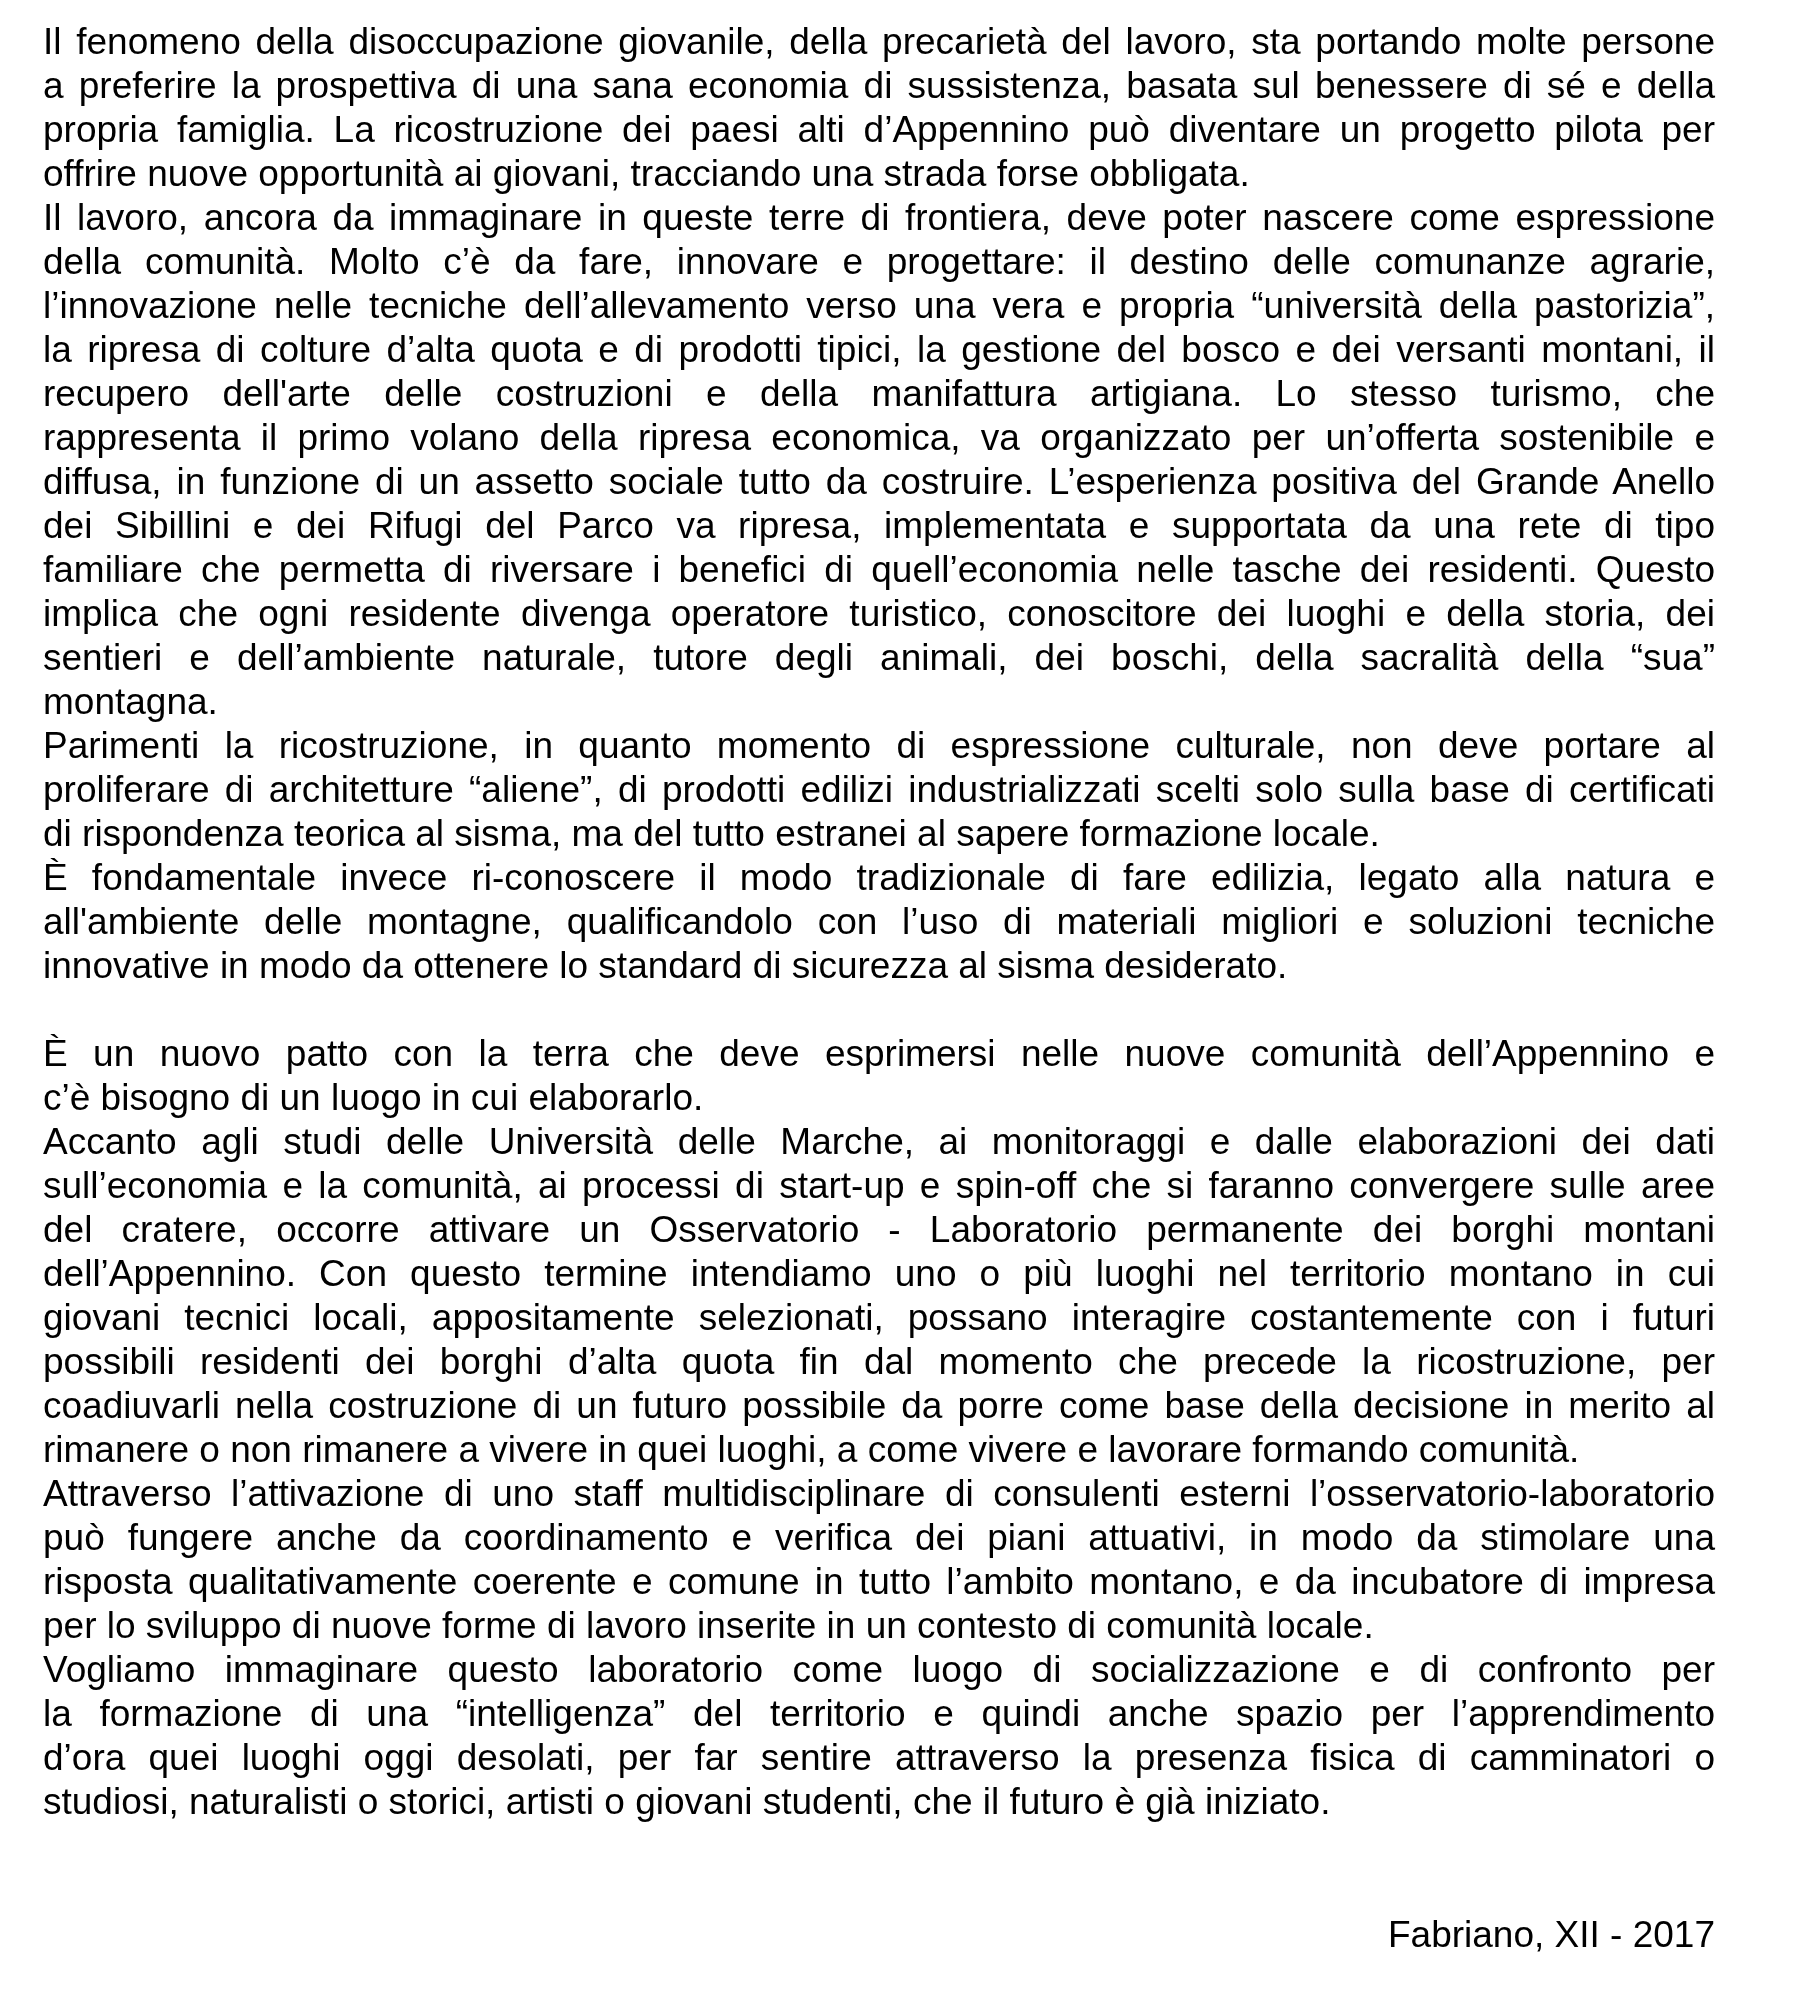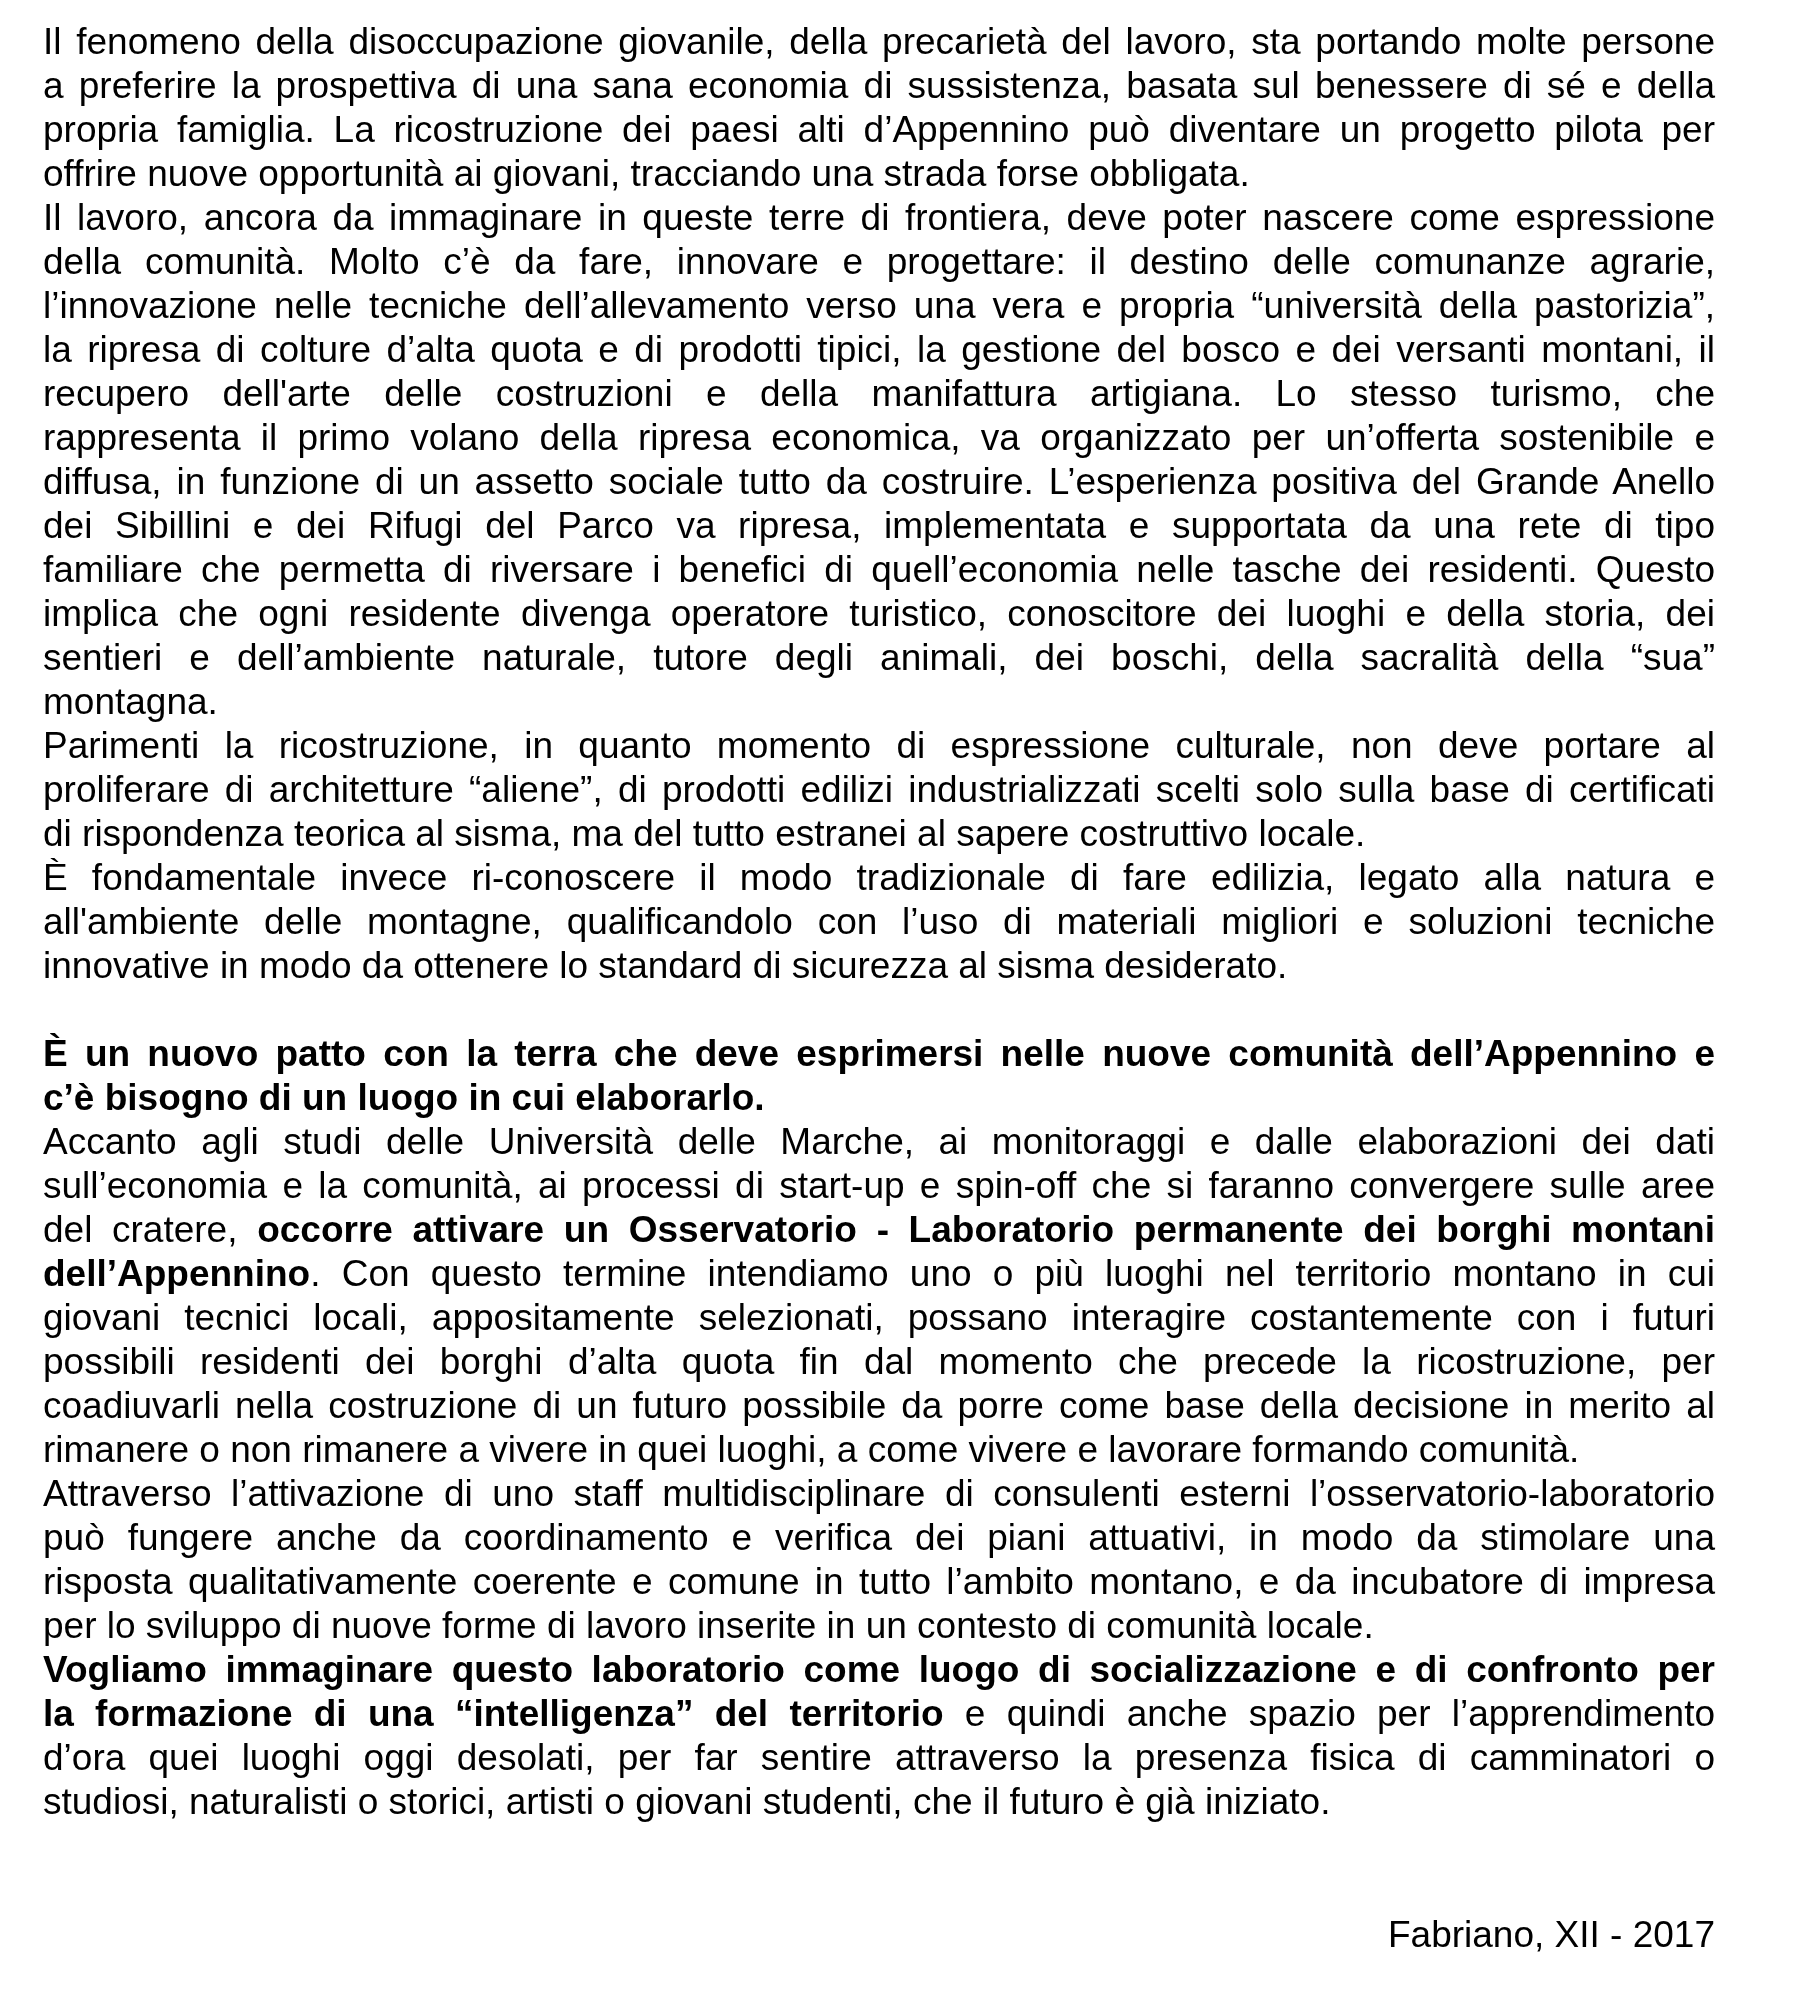--- a/index.html
+++ b/index.html
@@ -17,21 +17,21 @@
   .para { margin: 0; }
   .line {
     display: block;
     text-align: justify;
     text-align-last: justify;
     white-space: nowrap;
     height: 44px;
   }
   .line.last { text-align-last: left; }
   .blank { height: 44px; }
-  b { font-weight: bold; }
+  b { font-weight: normal; }
   .signature {
     position: absolute;
     right: 104px;
     top: 1913px;
     font-family: "Liberation Sans", sans-serif;
     font-size: 37px;
     line-height: 44px;
     color: #000000;
     text-align: right;
     margin-left: 8px;
@@ -57,21 +57,21 @@
       <span class="line"><span>diffusa, in funzione di un assetto sociale tutto da costruire. L’esperienza positiva del Grande Anello</span></span>
       <span class="line"><span>dei Sibillini e dei Rifugi del Parco va ripresa, implementata e supportata da una rete di tipo</span></span>
       <span class="line"><span>familiare che permetta di riversare i benefici di quell’economia nelle tasche dei residenti. Questo</span></span>
       <span class="line"><span>implica che ogni residente divenga operatore turistico, conoscitore dei luoghi e della storia, dei</span></span>
       <span class="line"><span>sentieri e dell’ambiente naturale, tutore degli animali, dei boschi, della sacralità della “sua”</span></span>
       <span class="line last"><span>montagna.</span></span>
     </div>
     <div class="para">
       <span class="line"><span>Parimenti la ricostruzione, in quanto momento di espressione culturale, non deve portare al</span></span>
       <span class="line"><span>proliferare di architetture “aliene”, di prodotti edilizi industrializzati scelti solo sulla base di certificati</span></span>
-      <span class="line last"><span>di rispondenza teorica al sisma, ma del tutto estranei al sapere costruttivo locale.</span></span>
+      <span class="line last"><span>di rispondenza teorica al sisma, ma del tutto estranei al sapere formazione locale.</span></span>
     </div>
     <div class="para">
       <span class="line"><span>È fondamentale invece ri-conoscere il modo tradizionale di fare edilizia, legato alla natura e</span></span>
       <span class="line"><span>all'ambiente delle montagne, qualificandolo con l’uso di materiali migliori e soluzioni tecniche</span></span>
       <span class="line last"><span>innovative in modo da ottenere lo standard di sicurezza al sisma desiderato.</span></span>
     </div>
     <div class="blank"></div>
     <div class="para">
       <span class="line"><b>È un nuovo patto con la terra che deve esprimersi nelle nuove comunità dell’Appennino e</b></span>
       <span class="line last"><b>c’è bisogno di un luogo in cui elaborarlo.</b></span>

